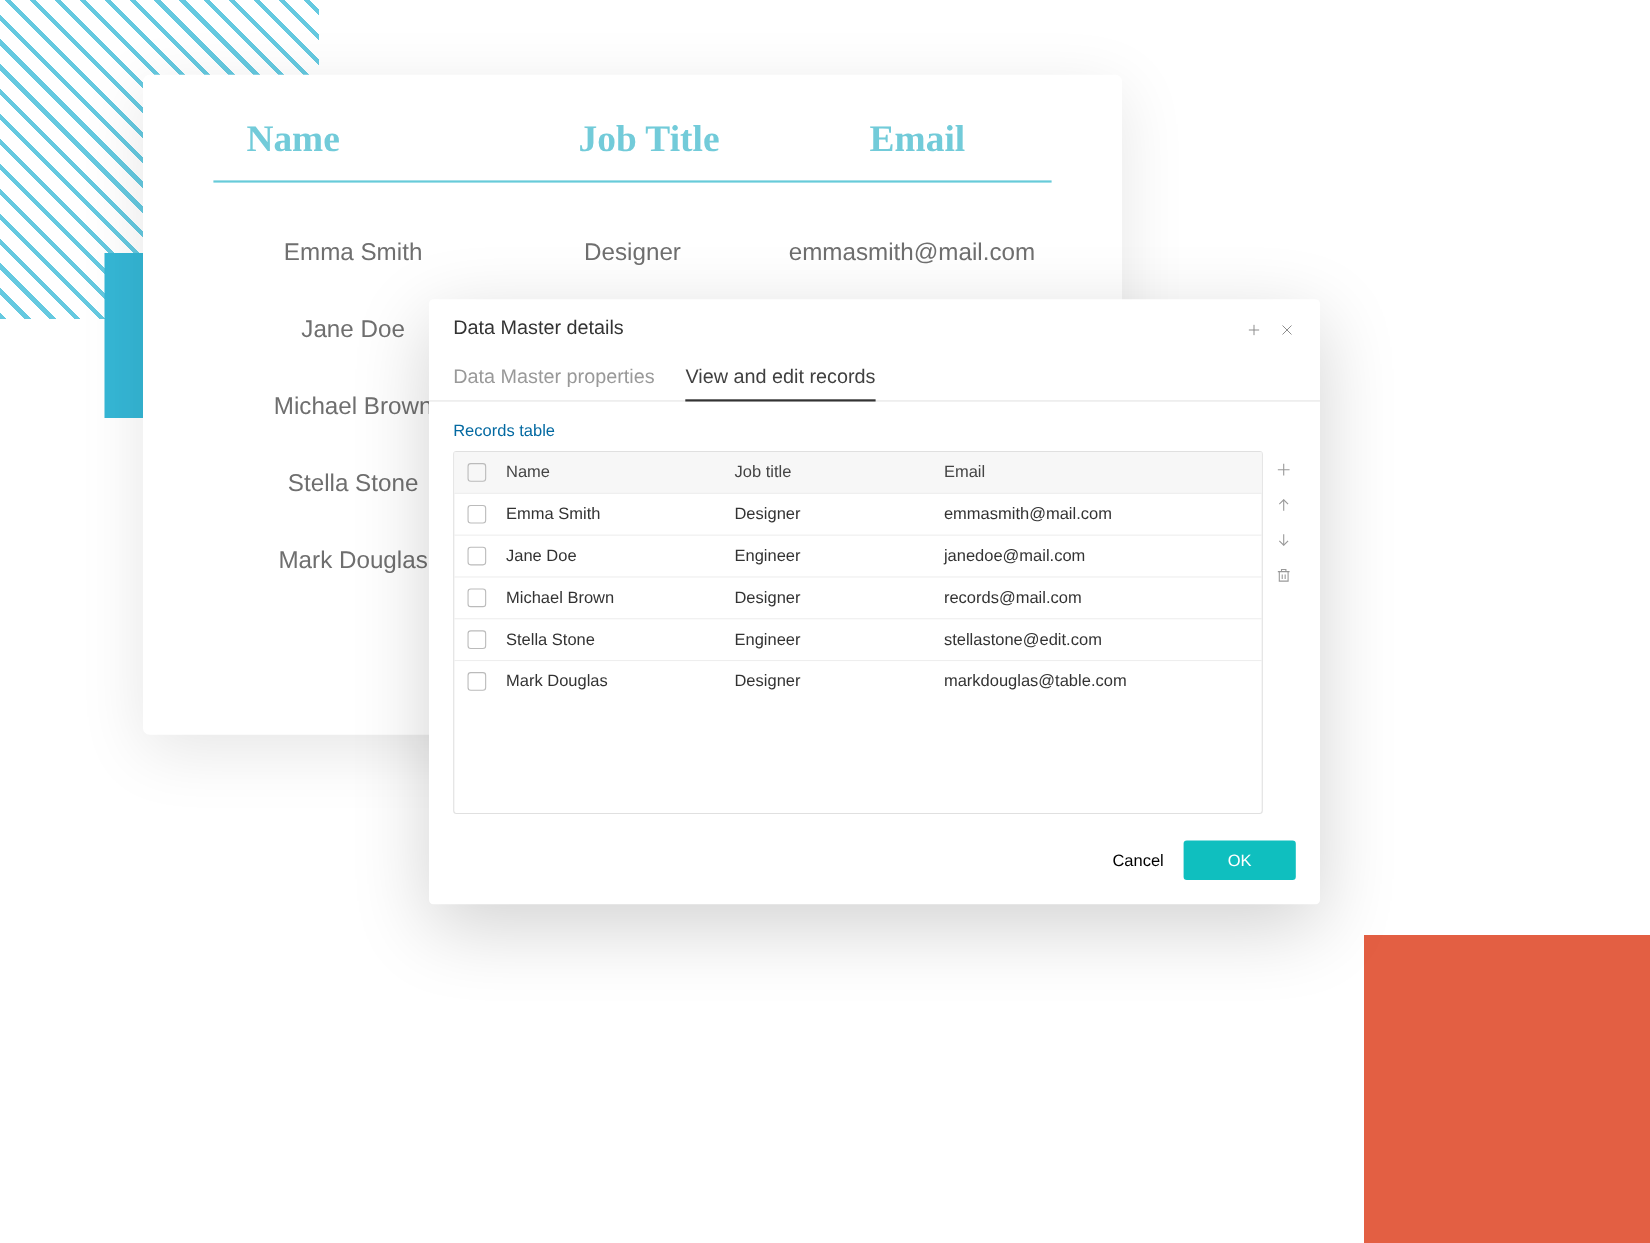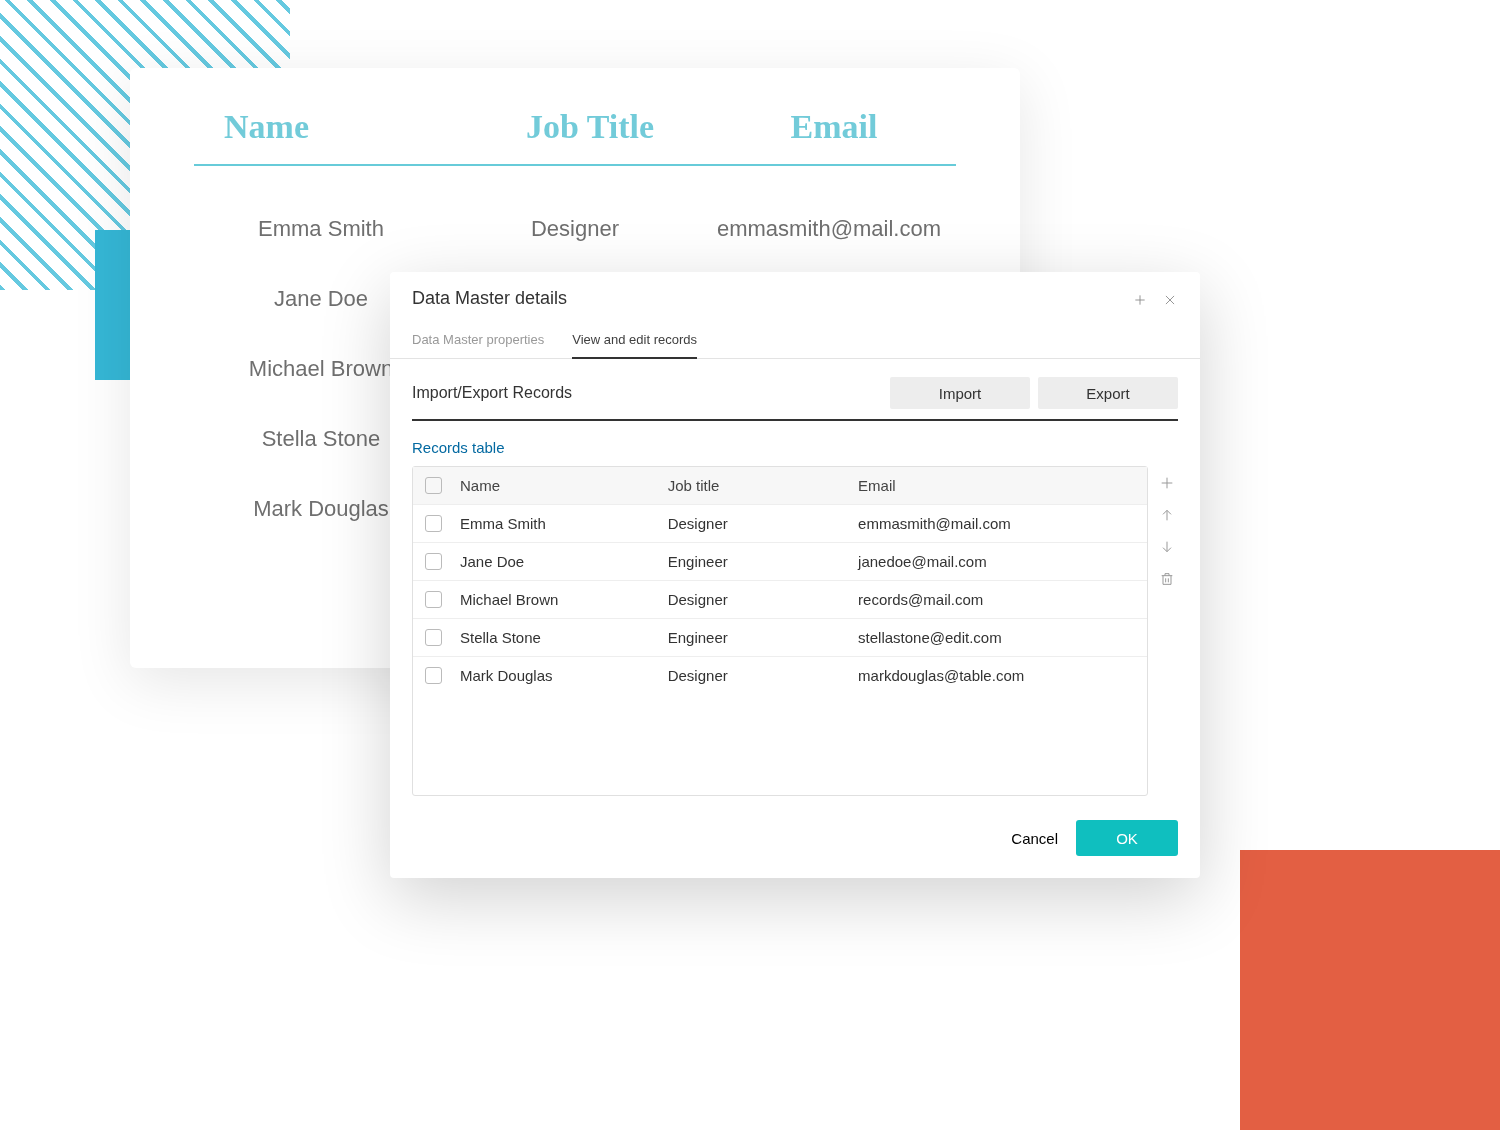--- a/index.html
+++ b/index.html
@@ -112,21 +112,21 @@
     cursor: pointer;
     margin-left: 6px;
   }
   .title-icon svg { width: 14px; height: 14px; stroke: #888; stroke-width: 1.5; fill: none; }
 
   .tabs {
     display: flex;
     padding: 0 22px;
     border-bottom: 1px solid #e3e3e3;
     gap: 28px;
-    font-size: 13px;
+    font-size: 18px;
   }
   .tab {
     padding: 10px 0;
     color: #999;
     cursor: pointer;
   }
   .tab.active {
     color: #404040;
     border-bottom: 2px solid #333;
     margin-bottom: -1px;
@@ -295,25 +295,20 @@
         </svg>
     </div>
   </div>
 
   <div class="tabs">
     <div class="tab">Data Master properties</div>
     <div class="tab active">View and edit records</div>
   </div>
 
   <div class="dialog-body">
-    <div class="section-row">
-      <div class="section-label">Import/Export Records</div>
-      <button class="btn-grey">Import</button>
-      <button class="btn-grey">Export</button>
-    </div>
 
     <div class="subhead">Records table</div>
 
     <div class="records-wrap">
       <div class="records-table">
         <div class="rec-head">
           <div class="chk"></div>
           <div class="col-name">Name</div>
           <div class="col-job">Job title</div>
           <div class="col-mail">Email</div>

